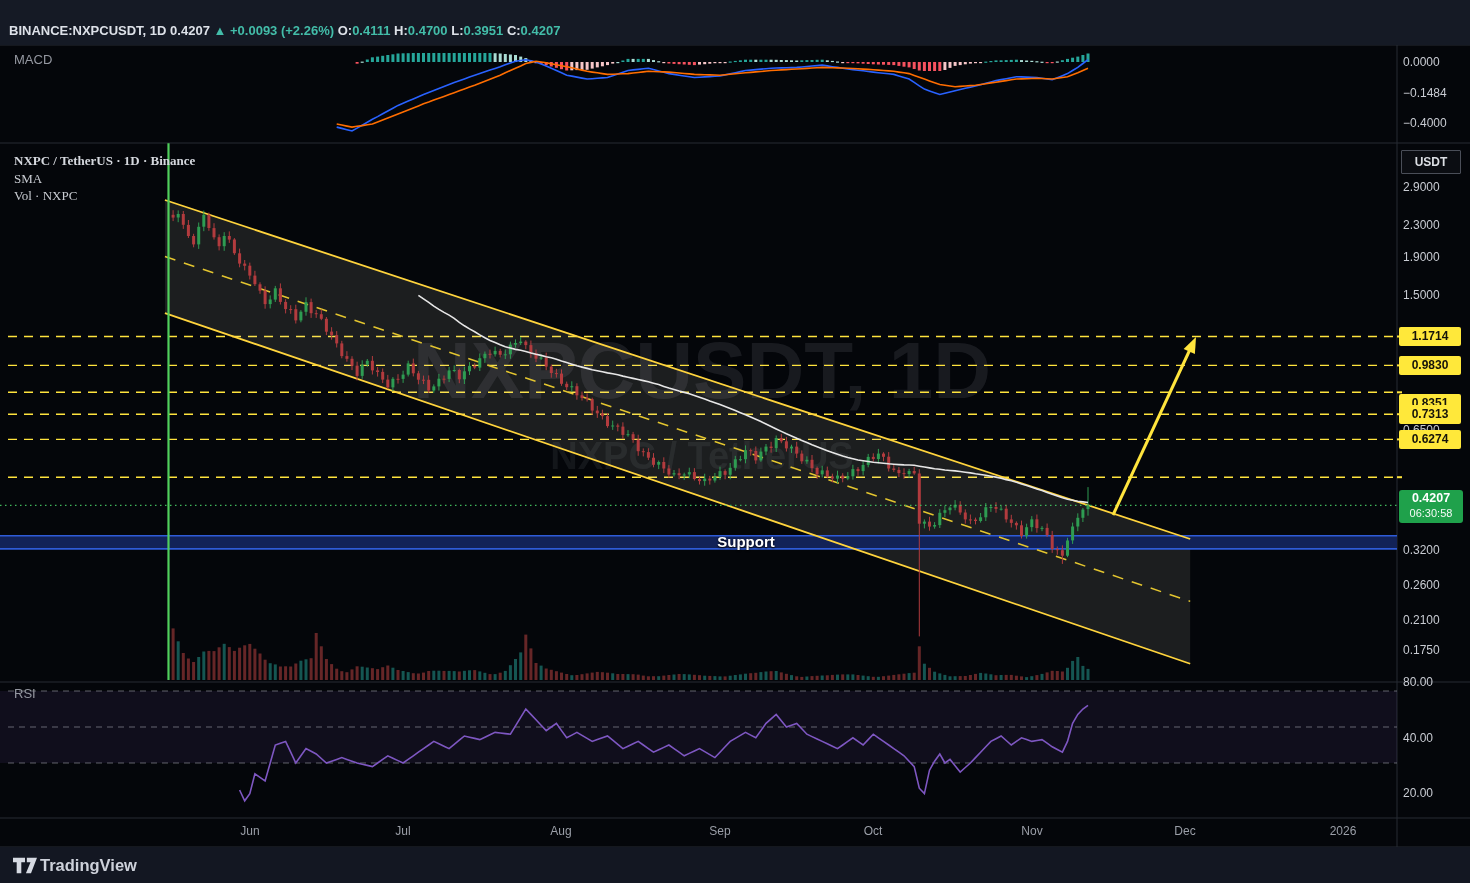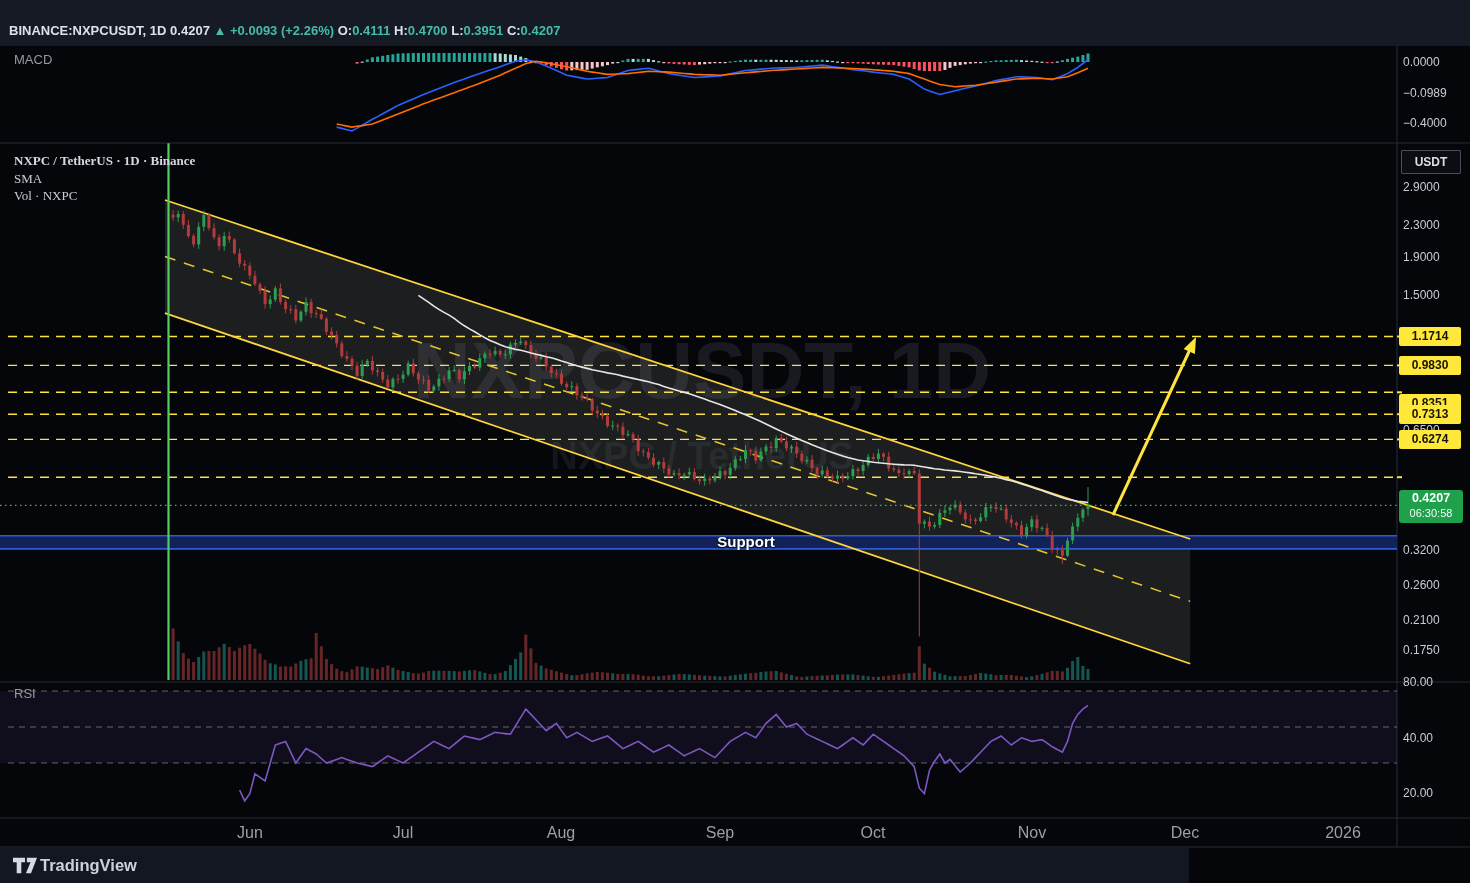--- a/index.html
+++ b/index.html
@@ -22,22 +22,22 @@
           border-radius:3px;color:#fff;text-align:center;z-index:3;}
   #pricebadge .p1{font-size:12.5px;font-weight:bold;line-height:17px;}
   #pricebadge .p2{font-size:11px;line-height:13px;color:rgba(255,255,255,.95);}
   #usdtbtn{position:absolute;left:1401px;top:150px;width:58px;height:22px;border:1px solid #4a4e58;
           border-radius:1px;color:#dcdfe4;font-size:12px;font-weight:bold;text-align:center;line-height:22px;z-index:3;background:#0b0d12;}
   .legend{position:absolute;left:14px;color:#d5d8de;font-size:13px;z-index:3;white-space:nowrap;font-family:Liberation Serif, serif;}
   .wm{position:absolute;left:702px;color:rgba(160,166,176,0.13);font-weight:bold;z-index:1;
       transform:translate(-50%,-50%);white-space:nowrap;}
   #support-lbl{position:absolute;left:746px;top:533px;transform:translateX(-50%);color:#fff;
       font-size:15px;font-weight:bold;z-index:3;text-shadow:0 1px 2px #000;}
-  .month{position:absolute;top:824px;transform:translateX(-50%);color:#9b9fa8;font-size:16px;z-index:3;}
-  #footer{left:0;top:847px;width:1189px;height:36px;background:#131722;z-index:4;}
+  .month{position:absolute;top:824px;transform:translateX(-50%);color:#9b9fa8;font-size:12px;z-index:3;}
+  #footer{left:0;top:847px;width:1470px;height:36px;background:#131722;z-index:4;}
   #footer .brand{position:absolute;left:40px;top:9px;color:#cdd1da;font-size:16.5px;font-weight:bold;}
   #footer svg{position:absolute;left:13px;top:10px;}
   #chart{position:absolute;left:0;top:0;z-index:2;}
 </style>
 </head>
 <body>
 
 <div id="app">
 
   <div class="wm" style="top:371px;font-size:80px;">NXPCUSDT, 1D</div>
@@ -786,21 +786,21 @@
     </div>
   </div>
 
   <div class="lbl" style="left:14px;top:53px;color:#9598a1;font-size:13px;">MACD</div>
   <div class="legend" style="top:153px;font-weight:bold;">NXPC / TetherUS · 1D · Binance</div>
   <div class="legend" style="top:171px;color:#c9ccd2;">SMA</div>
   <div class="legend" style="top:188px;color:#c9ccd2;">Vol · NXPC</div>
   <div class="lbl" style="left:14px;top:687px;color:#9598a1;font-size:13px;">RSI</div>
 
   <div class="lbl axlbl" style="top:55px;">0.0000</div>
-  <div class="lbl axlbl" style="top:86px;">−0.0989</div>
+  <div class="lbl axlbl" style="top:86px;">−0.1484</div>
   <div class="lbl axlbl" style="top:116px;">−0.4000</div>
 
   <div id="usdtbtn">USDT</div>
 
   <div class="lbl axlbl" style="top:180px;">2.9000</div>
   <div class="lbl axlbl" style="top:218px;">2.3000</div>
   <div class="lbl axlbl" style="top:250px;">1.9000</div>
   <div class="lbl axlbl" style="top:288px;">1.5000</div>
   <div class="lbl axlbl" style="top:543px;">0.3200</div>
   <div class="lbl axlbl" style="top:578px;">0.2600</div>

